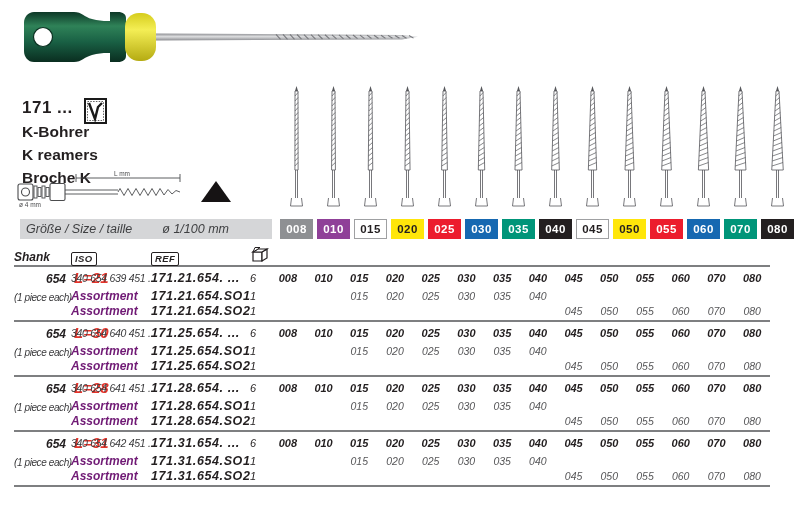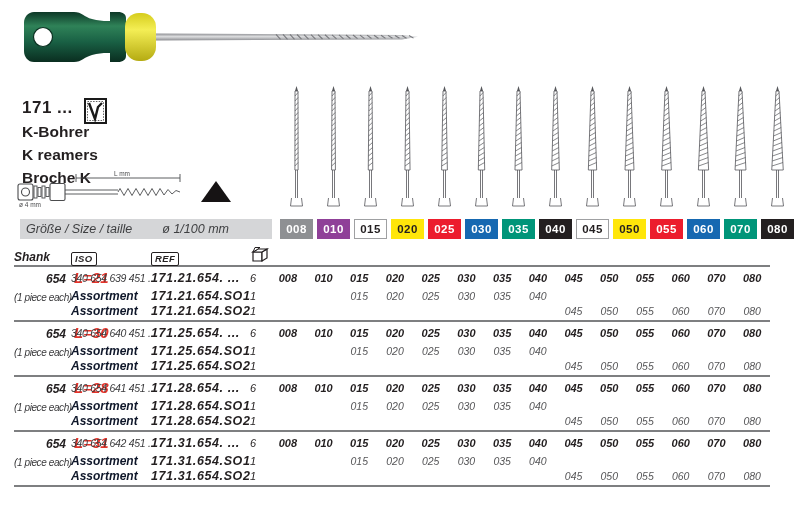--- a/index.html
+++ b/index.html
@@ -48,21 +48,21 @@
   .rule { height:2px; background:#7e7f81; }
   .tgroup { height:53px; display:flex; flex-direction:column; justify-content:space-around; padding:2px 0; }
   .hshank { font-size:12px; font-weight:bold; }
   .hbox { display:inline-block; border:1.5px solid #231f20; border-radius:2px;
           font-size:9.5px; font-weight:bold; padding:0px 3px 1px 3px; letter-spacing:0.4px; }
   .hicon { justify-self:center; }
   .c1 .shank { font-size:12px; font-weight:bold;margin-left:32px; }
   .c1 .len { font-size:15px; font-weight:bold; color:#e5342b; margin-left:8px; }
   .c1 .note { font-size:10px; letter-spacing:-0.4px; color:#3a3a3c; white-space:nowrap; }
   .c2 { font-size:10.5px; letter-spacing:-0.3px; color:#3a3a3c; white-space:nowrap; }
-  .c2.bold { font-size:12px; font-weight:bold; letter-spacing:0; color:#0f172a; }
+  .c2.bold { font-size:12px; font-weight:bold; letter-spacing:0; color:#701a75; }
   .c3 { font-size:12.5px; font-weight:bold; letter-spacing:0.6px; white-space:nowrap; }
   .c4 { font-size:11px; }
   .szc { text-align:center; font-size:11px; }
   .trow.main .szc { font-weight:bold; color:#231f20; }
   .trow.sub .szc { color:#565658; font-size:10.5px; }
 </style>
 </head>
 <body>
 
 <div id="page">

